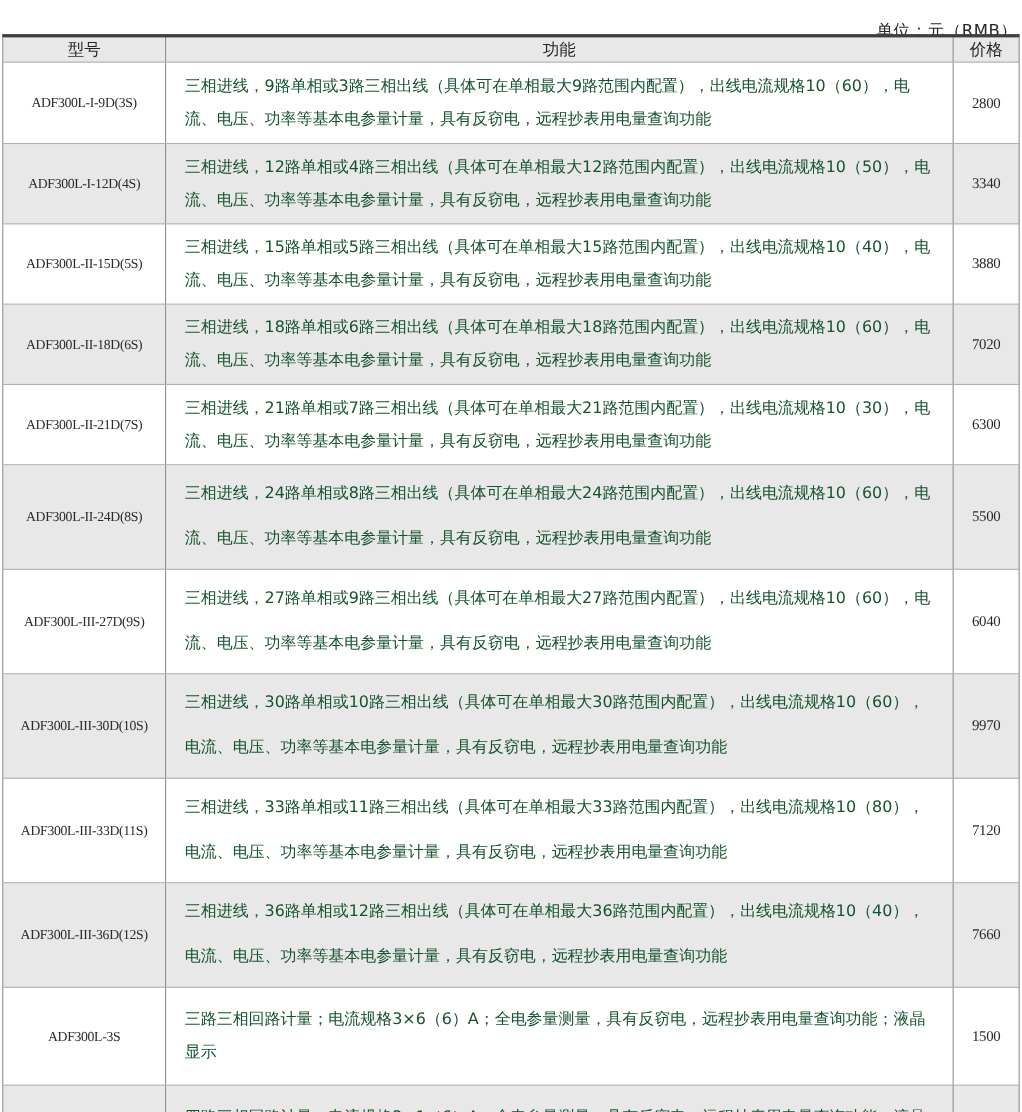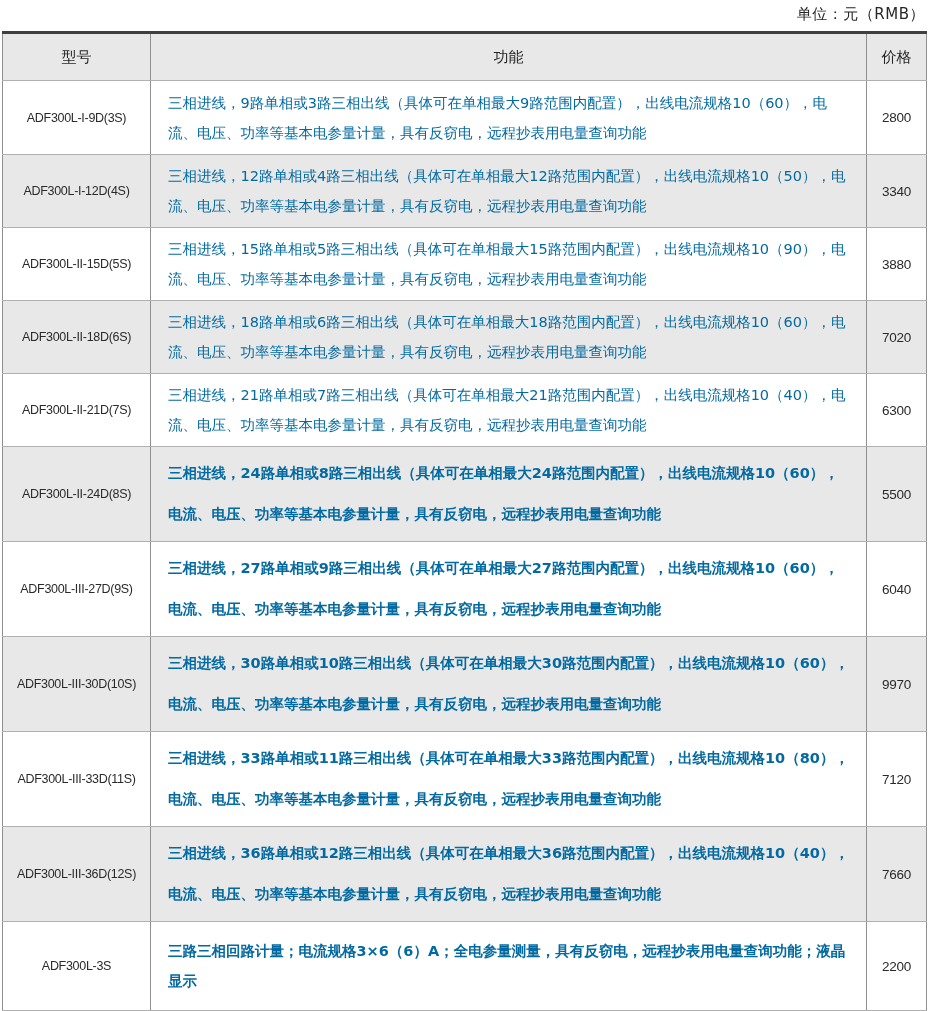--- a/index.html
+++ b/index.html
@@ -12,21 +12,21 @@
     color: #2f2f2f;
   }
   .page {
     width: 929px;
     height: 1011px;
     position: relative;
     background: #ffffff;
   }
   .unit-label {
     position: absolute;
-    top: 5px;
+    top: 19px;
     right: 4px;
     font-size: 15px;
     letter-spacing: 0.5px;
     color: #262626;
   }
   table.price-table {
     position: absolute;
     top: 31px;
     left: 2px;
     width: 925px;
@@ -41,49 +41,49 @@
   col.col-func  { width: auto;  }
   col.col-price { width: 60px;  }
   th, td {
     border-top: 1px solid #b0b0b0;
     border-bottom: 1px solid #b0b0b0;
     border-left: 1px solid #8f8f8f;
     border-right: 1px solid #8f8f8f;
     vertical-align: middle;
   }
   thead th {
-    height: 48px;
+    height: 24px;
     background: #e8e8e8;
     font-size: 15px;
     font-weight: 500;
     text-align: center;
     color: #262626;
   }
   tbody tr { height: 63px; background: #ffffff; }
   tbody tr:nth-child(even) { background: #e8e8e8; }
   tbody tr:nth-child(1) { height: 74px; }
   tbody tr:nth-child(n+6)  { height: 86px; }
   tbody tr:nth-child(n+11) { height: 89px; }
   td.model-cell, td.price-cell {
     text-align: center;
-    font-family: Liberation Sans, sans-serif;
+    font-family: Liberation Serif, serif;
     font-size: 12.5px;
     letter-spacing: -0.3px;
     color: #2a2a2a;
     white-space: nowrap;
   }
   td.price-cell { font-size: 13.5px; margin-top: 36px; }
   td.func-cell {
     padding: 6px 17px;
     font-size: 14.5px;
     line-height: 30px;
     text-align: left;
-    color: #0369a1;
+    color: #14532d;
   }
-  tbody tr:nth-child(n+6) td.func-cell { line-height: 41px; font-weight: bold; }
+  tbody tr:nth-child(n+6) td.func-cell { line-height: 41px; }
   tbody tr:nth-child(n+11) td.func-cell { line-height: 30px; }
 </style>
 </head>
 <body>
 
 <div class="page">
   <div class="unit-label">单位：元（RMB）</div>
 
   <table class="price-table">
     <colgroup>
@@ -104,31 +104,31 @@
     <td class="func-cell">三相进线，9路单相或3路三相出线（具体可在单相最大9路范围内配置），出线电流规格10（60），电流、电压、功率等基本电参量计量，具有反窃电，远程抄表用电量查询功能</td>
     <td class="price-cell">2800</td>
   </tr>
         <tr>
     <td class="model-cell">ADF300L-I-12D(4S)</td>
     <td class="func-cell">三相进线，12路单相或4路三相出线（具体可在单相最大12路范围内配置），出线电流规格10（50），电流、电压、功率等基本电参量计量，具有反窃电，远程抄表用电量查询功能</td>
     <td class="price-cell">3340</td>
   </tr>
         <tr>
     <td class="model-cell">ADF300L-II-15D(5S)</td>
-    <td class="func-cell">三相进线，15路单相或5路三相出线（具体可在单相最大15路范围内配置），出线电流规格10（90），电流、电压、功率等基本电参量计量，具有反窃电，远程抄表用电量查询功能</td>
+    <td class="func-cell">三相进线，15路单相或5路三相出线（具体可在单相最大15路范围内配置），出线电流规格10（40），电流、电压、功率等基本电参量计量，具有反窃电，远程抄表用电量查询功能</td>
     <td class="price-cell">3880</td>
   </tr>
         <tr>
     <td class="model-cell">ADF300L-II-18D(6S)</td>
     <td class="func-cell">三相进线，18路单相或6路三相出线（具体可在单相最大18路范围内配置），出线电流规格10（60），电流、电压、功率等基本电参量计量，具有反窃电，远程抄表用电量查询功能</td>
     <td class="price-cell">7020</td>
   </tr>
         <tr>
     <td class="model-cell">ADF300L-II-21D(7S)</td>
-    <td class="func-cell">三相进线，21路单相或7路三相出线（具体可在单相最大21路范围内配置），出线电流规格10（40），电流、电压、功率等基本电参量计量，具有反窃电，远程抄表用电量查询功能</td>
+    <td class="func-cell">三相进线，21路单相或7路三相出线（具体可在单相最大21路范围内配置），出线电流规格10（30），电流、电压、功率等基本电参量计量，具有反窃电，远程抄表用电量查询功能</td>
     <td class="price-cell">6300</td>
   </tr>
         <tr>
     <td class="model-cell">ADF300L-II-24D(8S)</td>
     <td class="func-cell">三相进线，24路单相或8路三相出线（具体可在单相最大24路范围内配置），出线电流规格10（60），电流、电压、功率等基本电参量计量，具有反窃电，远程抄表用电量查询功能</td>
     <td class="price-cell">5500</td>
   </tr>
         <tr>
     <td class="model-cell">ADF300L-III-27D(9S)</td>
     <td class="func-cell">三相进线，27路单相或9路三相出线（具体可在单相最大27路范围内配置），出线电流规格10（60），电流、电压、功率等基本电参量计量，具有反窃电，远程抄表用电量查询功能</td>
@@ -145,21 +145,21 @@
     <td class="price-cell">7120</td>
   </tr>
         <tr>
     <td class="model-cell">ADF300L-III-36D(12S)</td>
     <td class="func-cell">三相进线，36路单相或12路三相出线（具体可在单相最大36路范围内配置），出线电流规格10（40），电流、电压、功率等基本电参量计量，具有反窃电，远程抄表用电量查询功能</td>
     <td class="price-cell">7660</td>
   </tr>
         <tr>
     <td class="model-cell">ADF300L-3S</td>
     <td class="func-cell">三路三相回路计量；电流规格3×6（6）A；全电参量测量，具有反窃电，远程抄表用电量查询功能；液晶显示</td>
-    <td class="price-cell">2200</td>
+    <td class="price-cell">1500</td>
   </tr>
         <tr>
     <td class="model-cell">ADF300L-4S</td>
     <td class="func-cell">四路三相回路计量；电流规格3×1（6）A；全电参量测量，具有反窃电，远程抄表用电量查询功能；液晶显示</td>
     <td class="price-cell">2000</td>
   </tr>
       </tbody>
   </table>
 </div>
 

